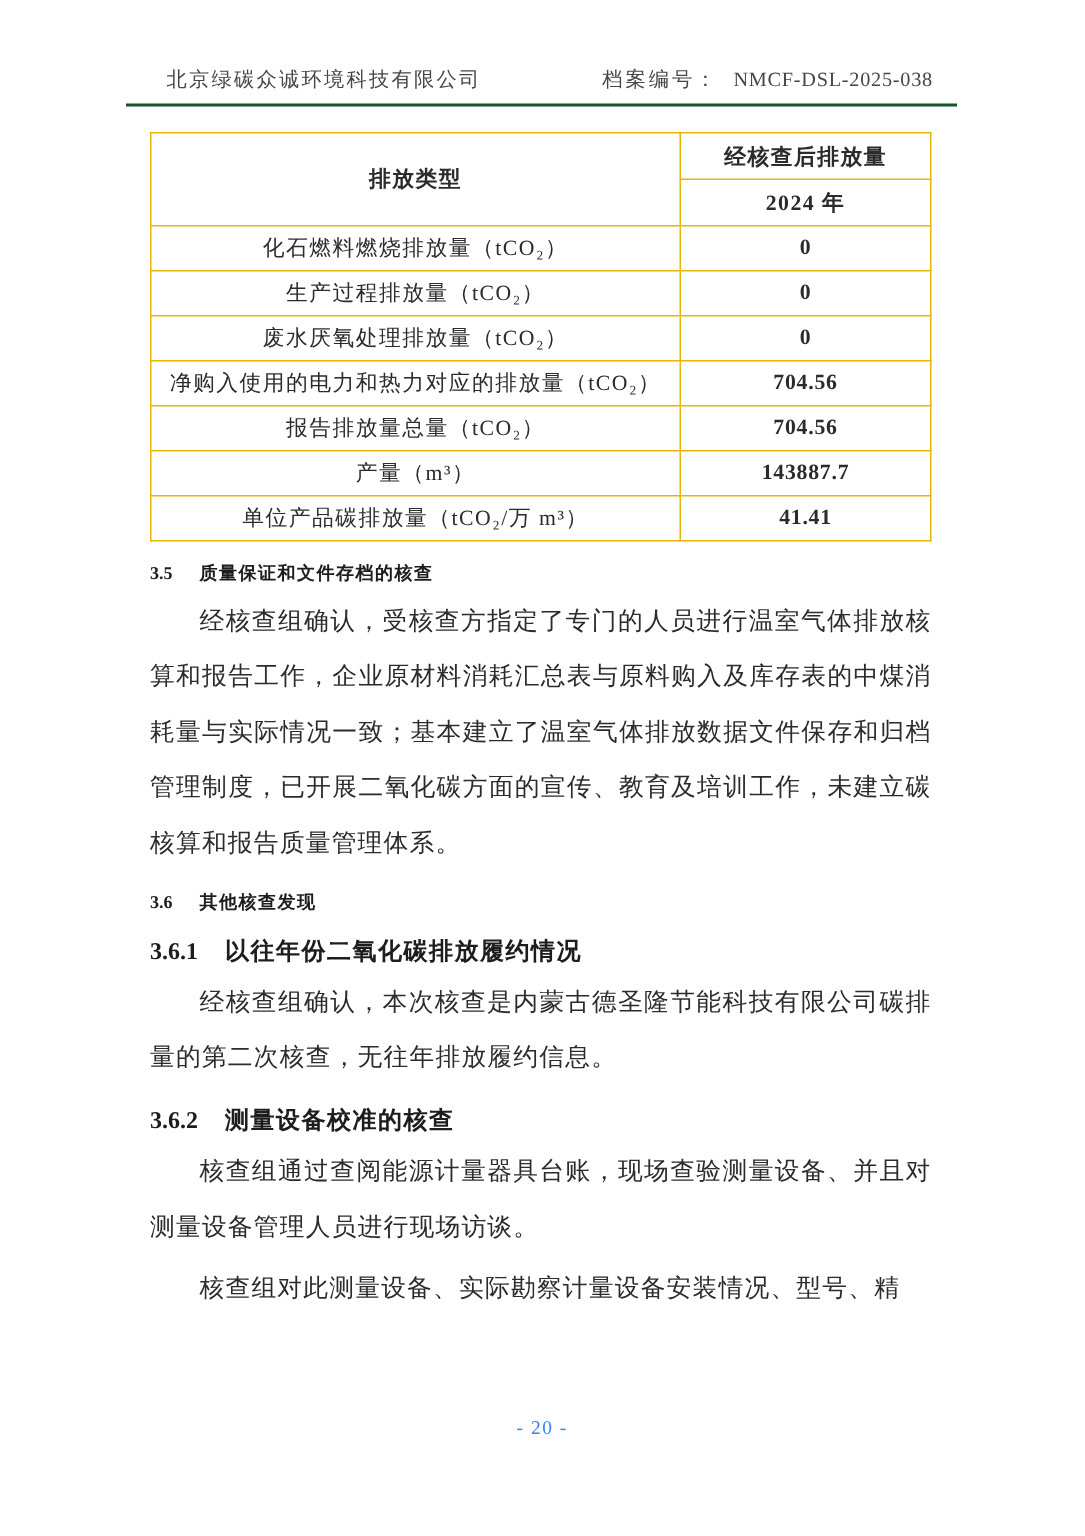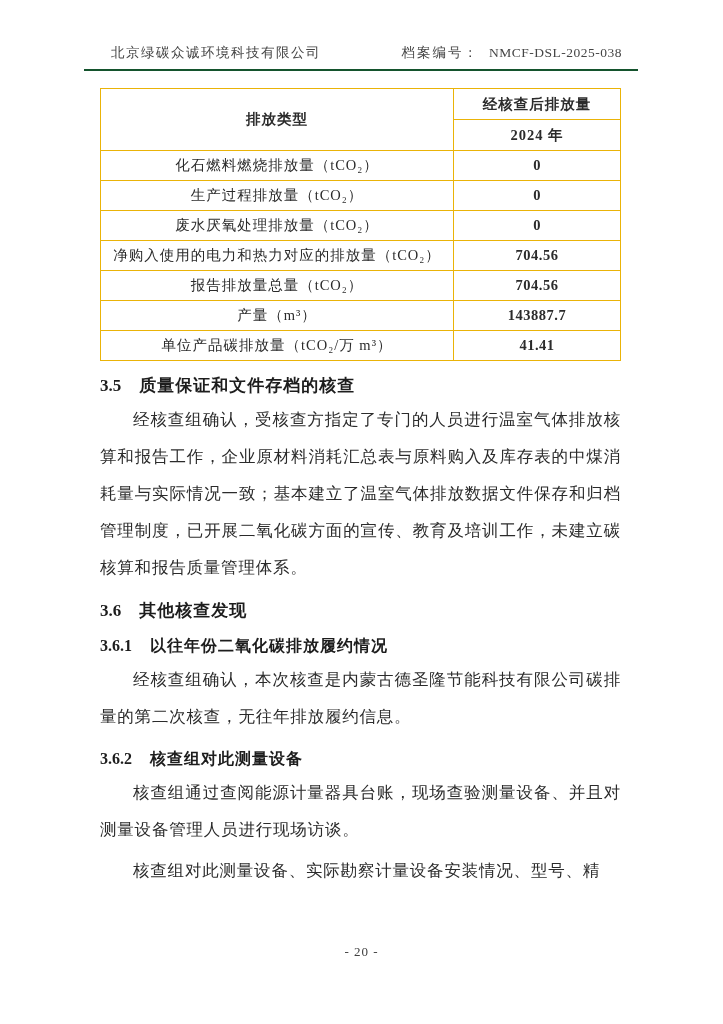--- a/index.html
+++ b/index.html
@@ -35,32 +35,32 @@
   }
   table.emission td {
     border:1px solid #eab308; text-align:center; vertical-align:middle;
     height:30px; padding:1px 4px; letter-spacing:1px;
   }
   table.emission .hdr td { font-weight:bold; height:31px; }
   table.emission td.val { font-weight:bold; letter-spacing:0.5px; }
   col.c-label { width:353px; }
   col.c-value { width:167px; }
   
-  .h2 { font-weight:bold; font-size:17px; color:#1d1d1d; margin-top:13px; letter-spacing:1px; }
+  .h2 { font-weight:bold; font-size:12px; color:#1d1d1d; margin-top:13px; letter-spacing:1px; }
   .h3 { font-weight:bold; font-size:16px; color:#1d1d1d; margin-top:14px; letter-spacing:1px; }
   .h2 .hnum, .h3 .hnum { margin-right:18px; letter-spacing:0; }
   .para {
     font-size:16.5px; line-height:37px; letter-spacing:0.8px;
     text-align:justify; text-justify:inter-ideograph;
     text-indent:2em; color:#2b2b2b; margin-top:4px;
   }
   
   .footer {
     position:absolute; left:0; width:723px; top:944px;
-    text-align:center; font-size:13px; color:#404040; letter-spacing:1px;
+    text-align:center; font-size:13px; color:#3b82f6; letter-spacing:1px;
   }
 </style>
 </head>
 <body>
 
 <div class="page">
 
   <div class="header">
     <span class="company">北京绿碳众诚环境科技有限公司</span>
     <span class="file-no">
@@ -123,21 +123,21 @@
     <div class="h2">
       <span class="hnum">3.6</span><span>其他核查发现</span>
     </div>
 
     <div class="h3">
       <span class="hnum">3.6.1</span><span>以往年份二氧化碳排放履约情况</span>
     </div>
     <div class="para">经核查组确认，本次核查是内蒙古德圣隆节能科技有限公司碳排量的第二次核查，无往年排放履约信息。</div>
 
     <div class="h3">
-      <span class="hnum">3.6.2</span><span>核查组对此测量设备</span>
+      <span class="hnum">3.6.2</span><span>测量设备校准的核查</span>
     </div>
     <div class="para">核查组通过查阅能源计量器具台账，现场查验测量设备、并且对测量设备管理人员进行现场访谈。</div>
     <div class="para">核查组对此测量设备、实际勘察计量设备安装情况、型号、精</div>
 
   </div>
 
   <div class="footer">- 20 -</div>
 
 </div>
 

